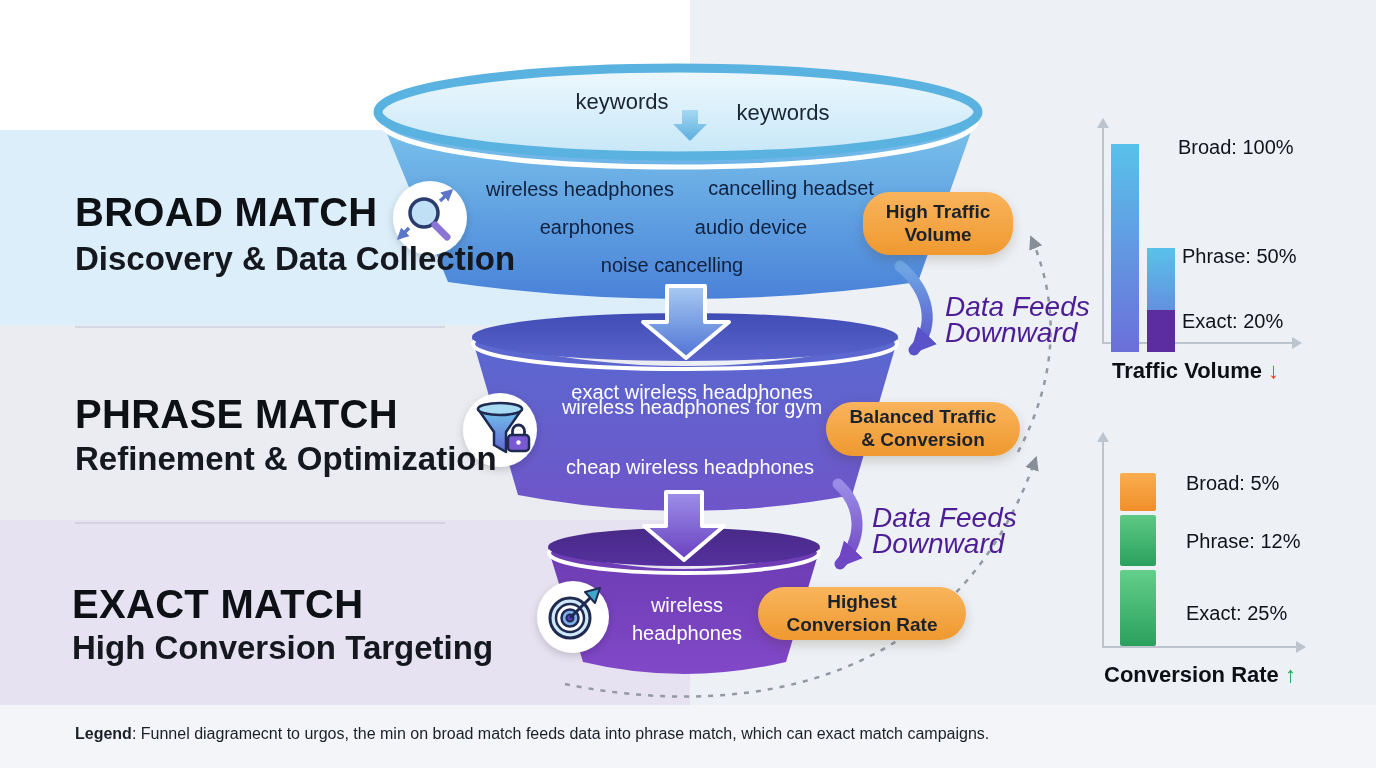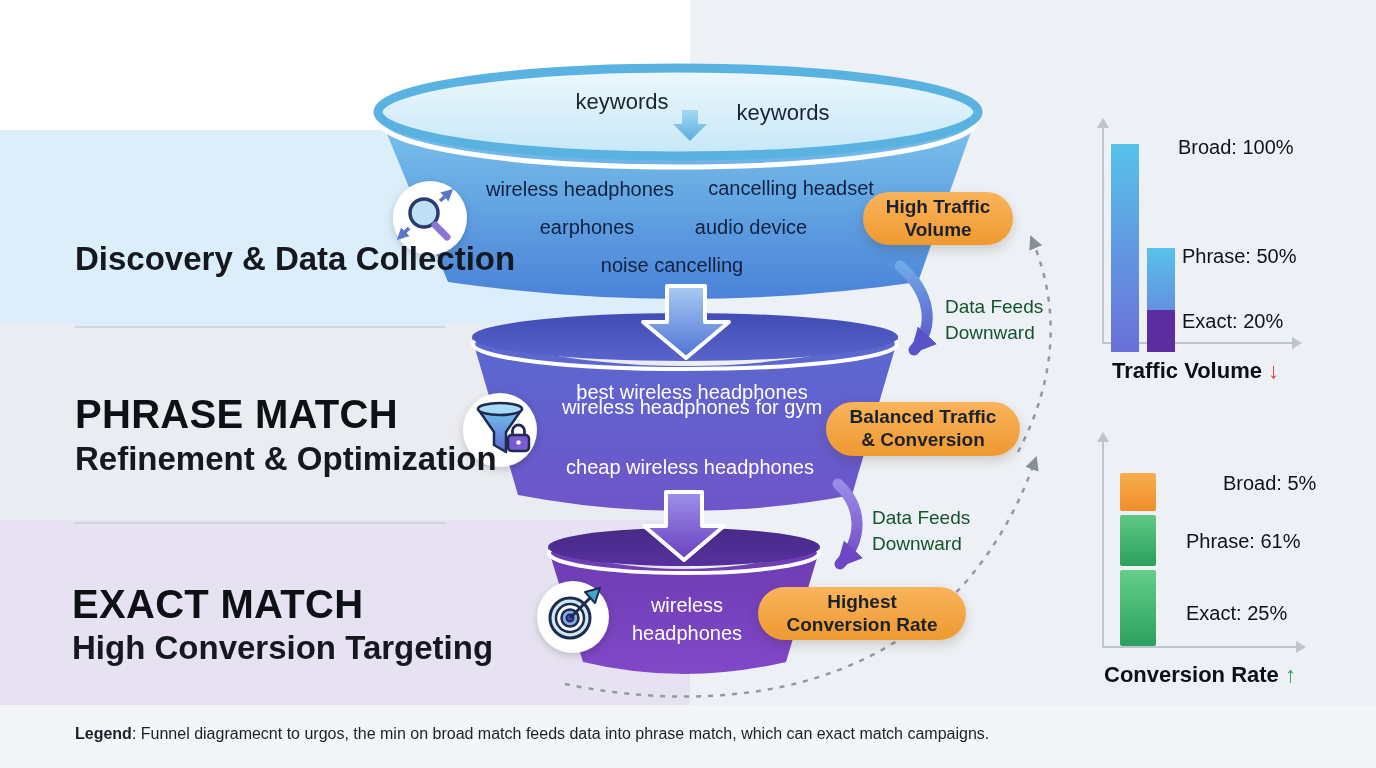--- a/index.html
+++ b/index.html
@@ -17,21 +17,21 @@
   .ctr { transform:translateX(-50%); text-align:center; }
   .match-title { font-size:40px; font-weight:700; color:#0d1015; letter-spacing:.3px; }
   .match-sub { font-size:33px; font-weight:700; color:#15181e; }
   .kw-dark { font-size:20px; font-weight:500; color:#10203f; }
   .kw-white { font-size:20px; font-weight:400; color:#ffffff; }
   .kw-top { font-size:22px; font-weight:500; color:#1a2433; }
   .badge { position:absolute; z-index:4; display:flex; flex-direction:column; align-items:center;
            justify-content:center; background:linear-gradient(180deg,#f9b45c,#ef9930);
            border-radius:27px; font-size:19px; font-weight:700; color:#1c222c; line-height:1.2;
            text-align:center; box-shadow:0 5px 12px rgba(60,40,0,.18); }
-  .feedlbl { position:absolute; z-index:3; font-size:19px; font-weight:500; color:#14532d; line-height:26px; }
+  .feedlbl { position:absolute; z-index:3; font-size:28px; font-weight:500; color:#4c1d95; line-height:26px;font-style:italic; }
   .chart { position:absolute; z-index:3; }
   .axis-v { position:absolute; width:2px; background:#bcc4ce; }
   .axis-h { position:absolute; height:2px; background:#bcc4ce; }
   .tri-up { position:absolute; width:0; height:0; border-left:6px solid transparent;
             border-right:6px solid transparent; border-bottom:10px solid #bcc4ce; }
   .tri-right { position:absolute; width:0; height:0; border-top:6px solid transparent;
             border-bottom:6px solid transparent; border-left:10px solid #bcc4ce; }
   .tbar { position:absolute; bottom:36px; width:28px; }
   .tbar-exact { position:absolute; bottom:0; left:0; width:100%; }
   .cblock { position:absolute; left:30px; width:36px; border-radius:2px; }
@@ -172,39 +172,40 @@
       <circle cx="570" cy="618" r="8.5" fill="#7fb0ea" stroke="#1e2a50" stroke-width="2.5"></circle>
       <circle cx="570" cy="618" r="3.5" fill="#5b3fc0" stroke="#1e2a50" stroke-width="2"></circle>
       <line x1="590" y1="598" x2="571" y2="617" stroke="#1e2a50" stroke-width="3" stroke-linecap="round"></line>
       <polygon points="585,592 600,588 595,603" fill="#3fa8c8" stroke="#1e2a50" stroke-width="2" stroke-linejoin="round"></polygon>
     </g>
   </svg>
 
   <div class="txt kw-top ctr" style="left:622px; top:89px;">keywords</div>
   <div class="txt kw-top ctr" style="left:783px; top:100px;">keywords</div>
 
+  <div class="txt match-title" style="left:75px; top:190px;">BROAD MATCH</div>
   <div class="txt match-sub" style="left:75px; top:240px;">Discovery &amp; Data Collection</div>
   <div class="txt match-title" style="left:75px; top:392px;">PHRASE MATCH</div>
   <div class="txt match-sub" style="left:75px; top:440px;">Refinement &amp; Optimization</div>
   <div class="txt match-title" style="left:72px; top:582px;">EXACT MATCH</div>
   <div class="txt match-sub" style="left:72px; top:629px;">High Conversion Targeting</div>
 
   <div class="txt kw-dark ctr" style="left:580px; top:178px;">wireless headphones</div>
   <div class="txt kw-dark ctr" style="left:791px; top:177px;">cancelling headset</div>
   <div class="txt kw-dark ctr" style="left:587px; top:216px;">earphones</div>
   <div class="txt kw-dark ctr" style="left:751px; top:216px;">audio device</div>
   <div class="txt kw-dark ctr" style="left:672px; top:254px;">noise cancelling</div>
 
-  <div class="txt kw-white ctr" style="left:692px; top:381px;">best wireless headphones</div>
+  <div class="txt kw-white ctr" style="left:692px; top:381px;">exact wireless headphones</div>
   <div class="txt kw-white ctr" style="left:692px; top:396px;">wireless headphones for gym</div>
   <div class="txt kw-white ctr" style="left:690px; top:456px;">cheap wireless headphones</div>
 
   <div class="txt kw-white ctr" style="left:687px; top:591px; width:120px; white-space:normal; line-height:28px;">wireless headphones</div>
 
-  <div class="badge" style="left:863px; top:192px; width:150px; height:53px;">
+  <div class="badge" style="left:863px; top:192px; width:150px; height:63px;">
     <span>High Traffic</span>
     <span>Volume</span>
   </div>
   <div class="badge" style="left:826px; top:402px; width:194px; height:54px;">
     <span>Balanced Traffic</span>
     <span>&amp; Conversion</span>
   </div>
   <div class="badge" style="left:758px; top:587px; width:208px; height:53px;">
     <span>Highest</span>
     <span>Conversion Rate</span>
@@ -238,22 +239,22 @@
   </div>
 
   <div class="chart" style="left:1090px; top:428px; width:240px; height:280px;">
     <div class="tri-up" style="left:7px; top:4px;"></div>
     <div class="axis-v" style="left:12px; top:12px; height:206px;"></div>
     <div class="axis-h" style="left:12px; top:218px; width:196px;"></div>
     <div class="tri-right" style="left:206px; top:213px;"></div>
     <div class="cblock" style="height: 38px; bottom: 197px; background: linear-gradient(rgb(249, 173, 79), rgb(240, 142, 42));"></div>
     <div class="cblock" style="height: 51px; bottom: 142px; background: linear-gradient(rgb(94, 201, 133), rgb(43, 160, 94));"></div>
     <div class="cblock" style="height: 76px; bottom: 62px; background: linear-gradient(rgb(99, 207, 138), rgb(43, 160, 94));"></div>
-    <div class="chart-lbl" style="left:96px; top:44px;margin-left:37px;">Broad: 5%</div>
-    <div class="chart-lbl" style="left:96px; top:102px;">Phrase: 61%</div>
+    <div class="chart-lbl" style="left:96px; top:44px;">Broad: 5%</div>
+    <div class="chart-lbl" style="left:96px; top:102px;">Phrase: 12%</div>
     <div class="chart-lbl" style="left:96px; top:174px;">Exact: 25%</div>
     <div class="chart-title" style="left:14px; top:234px;">
       <span>Conversion Rate</span>
       <span class="green">↑</span>
     </div>
   </div>
 
   <div class="legend-line" style="left:75px; top:725px;">
     <b>Legend</b><span>: Funnel diagramecnt to urgos, the min on broad match feeds data into phrase match, which can exact match campaigns.</span>
   </div>

